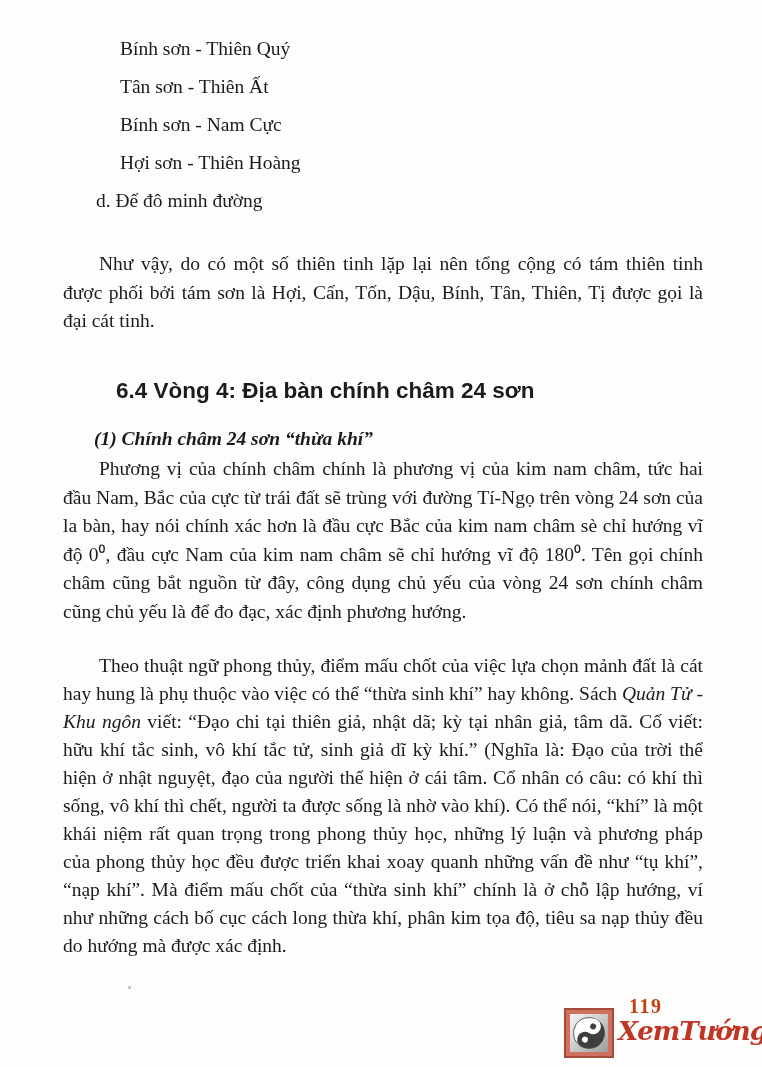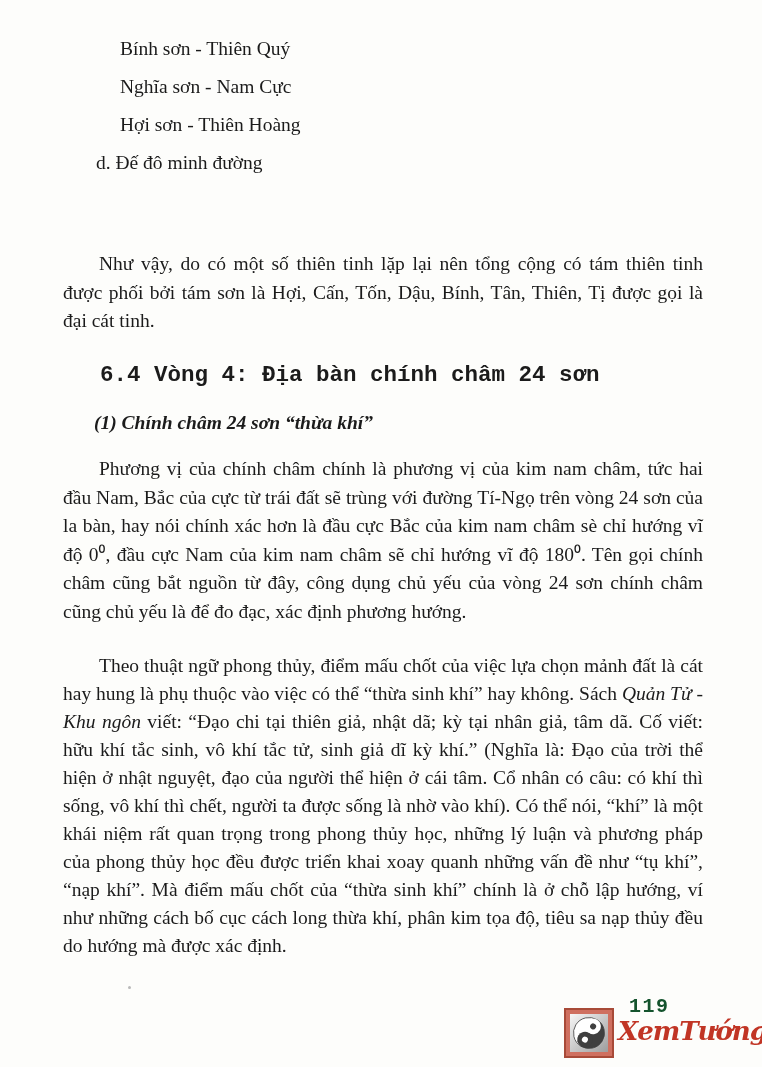--- a/index.html
+++ b/index.html
@@ -43,47 +43,47 @@
     margin: 0;
   }
   #para1 { top: 250px; }
   #para2 { top: 455px; }
   #para3 { top: 644px; line-height: 28px; margin-top: 8px; }
 
   .section-heading {
     position: absolute;
     top: 362px;
     left: 100px;
-    font-family: Liberation Mono, monospace;
+    font-family: Liberation Sans, sans-serif;
     font-size: 22.5px;
     font-weight: bold;
     white-space: nowrap;
-    margin: 0;
+    margin: 16px;
   }
   .subsection-heading {
     position: absolute;
-    top: 412px;
+    top: 428px;
     left: 94px;
     font-size: 19.5px;
     font-weight: bold;
     font-style: italic;
     white-space: nowrap;
     margin: 0;
   }
 
   
   .page-number {
     position: absolute;
     top: 995px;
     left: 629px;
-    font-family: Liberation Mono, monospace;
+    font-family: Liberation Serif, serif;
     font-size: 20px;
     font-weight: bold;
     letter-spacing: 1.5px;
-    color: #14532d;
+    color: #c2410c;
   }
   .watermark {
     position: absolute;
     top: 1008px;
     left: 564px;
     display: flex;
     align-items: flex-start;
   }
   .yinyang-box {
     width: 50px;
@@ -110,21 +110,22 @@
     border-radius: 50%;
   }
 </style>
 </head>
 <body>
 
 <div class="page">
 
   <div class="def-list">
     <span class="def-item">Bính sơn - Thiên Quý</span>
-    <span class="def-item">Nghĩa sơn - Nam Cực</span>
+    <span class="def-item">Tân sơn - Thiên Ất</span>
+    <span class="def-item">Bính sơn - Nam Cực</span>
     <span class="def-item">Hợi sơn - Thiên Hoàng</span>
     <span class="def-item outdent">d. Đế đô minh đường</span>
   </div>
 
   <p class="para" id="para1">Như vậy, do có một số thiên tinh lặp lại nên tổng cộng có tám thiên tinh được phối bởi tám sơn là Hợi, Cấn, Tốn, Dậu, Bính, Tân, Thiên, Tị được gọi là đại cát tinh.</p>
 
   <h2 class="section-heading">6.4 Vòng 4: Địa bàn chính châm 24 sơn</h2>
 
   <h3 class="subsection-heading">(1) Chính châm 24 sơn “thừa khí”</h3>
 

